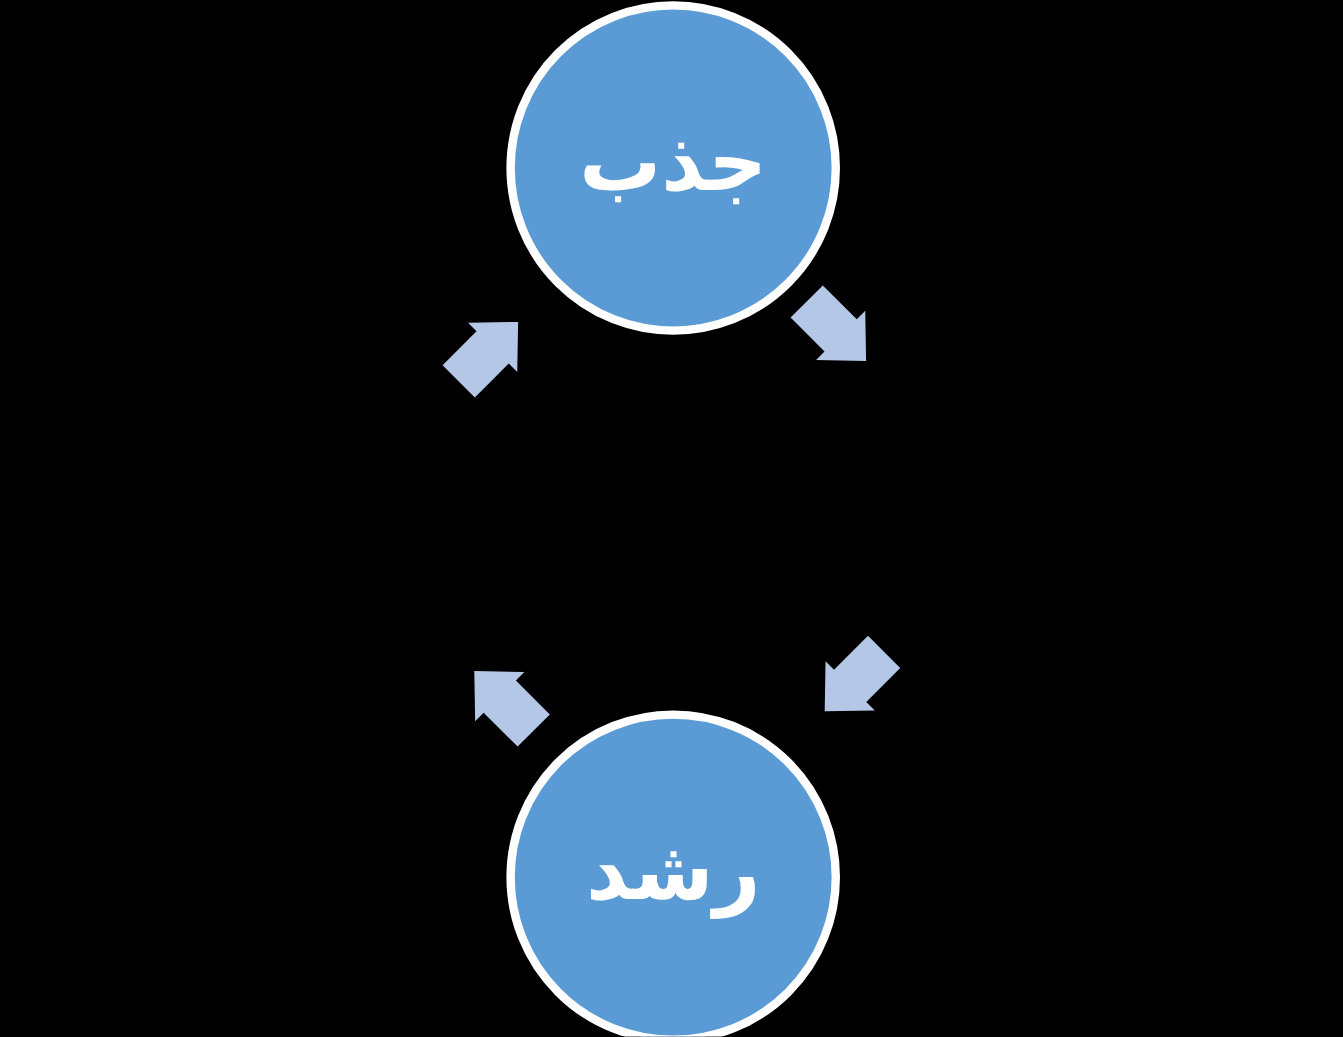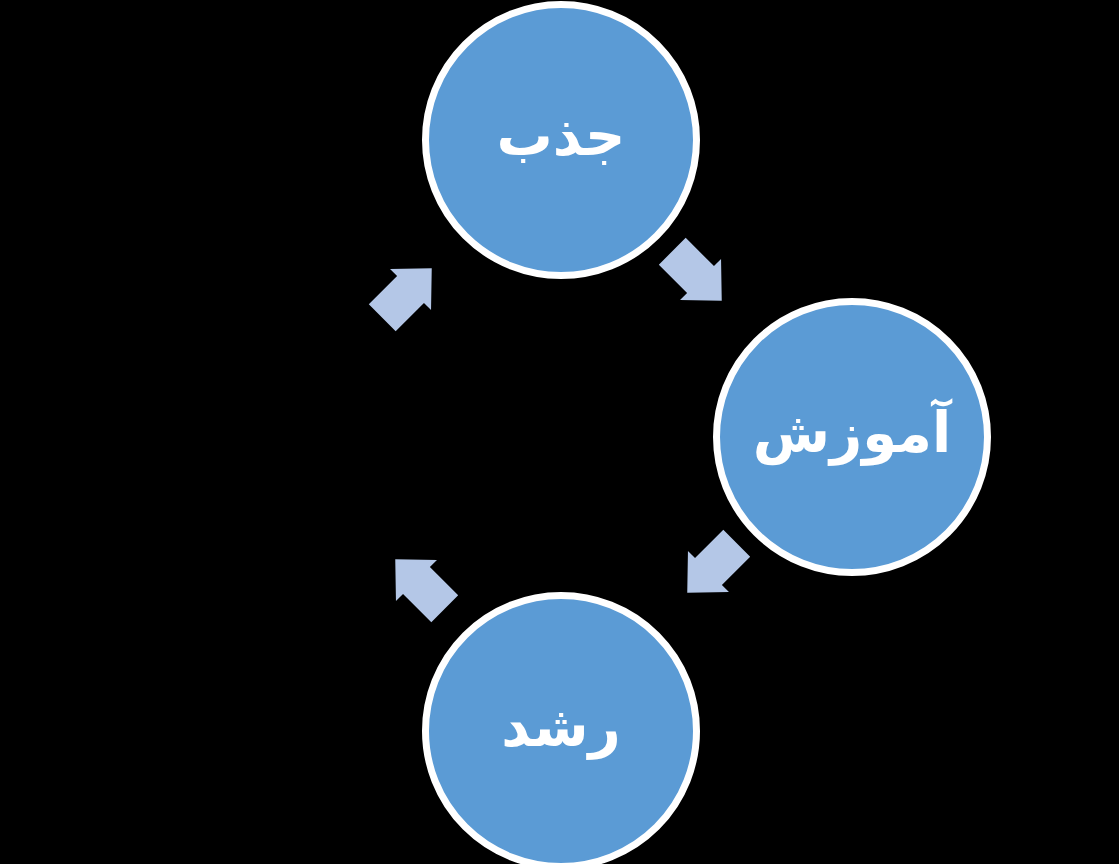--- a/index.html
+++ b/index.html
@@ -42,21 +42,21 @@
     background: var(--node-fill);
     border: 7px solid var(--node-border);
     display: flex;
     align-items: center;
     justify-content: center;
   }
   .node-label {
     direction: rtl;
     unicode-bidi: plaintext;
     color: var(--label-color);
-    font-size: 56px;
+    font-size: 68px;
     font-weight: bold;
     line-height: 1;
     text-align: left;
     white-space: nowrap;
     padding-bottom: 8px;
   }
   .node-top    { left: 422px; top: 1px;   }
   .node-right  { left: 713px; top: 298px; }
   .node-bottom { left: 422px; top: 592px; }
   .node-left   { left: 131px; top: 298px; }
@@ -71,22 +71,19 @@
     <polygon points="-35,-19 5,-19 5,-29 35,0 5,29 5,19 -35,19" transform="translate(697,276) rotate(45)"></polygon>
     <polygon points="-35,-19 5,-19 5,-29 35,0 5,29 5,19 -35,19" transform="translate(712,568) rotate(135)"></polygon>
     <polygon points="-35,-19 5,-19 5,-29 35,0 5,29 5,19 -35,19" transform="translate(420,584) rotate(225)"></polygon>
     <polygon points="-35,-19 5,-19 5,-29 35,0 5,29 5,19 -35,19" transform="translate(407,293) rotate(315)"></polygon>
   </svg>
 
   <div class="node node-top">
     <span class="node-label">جذب</span>
   </div>
 
-  <div class="node node-right">
-    <span class="node-label">آموزش</span>
-  </div>
 
   <div class="node node-bottom">
     <span class="node-label">رشد</span>
   </div>
 
 
 </div>
 
 </body></html>

